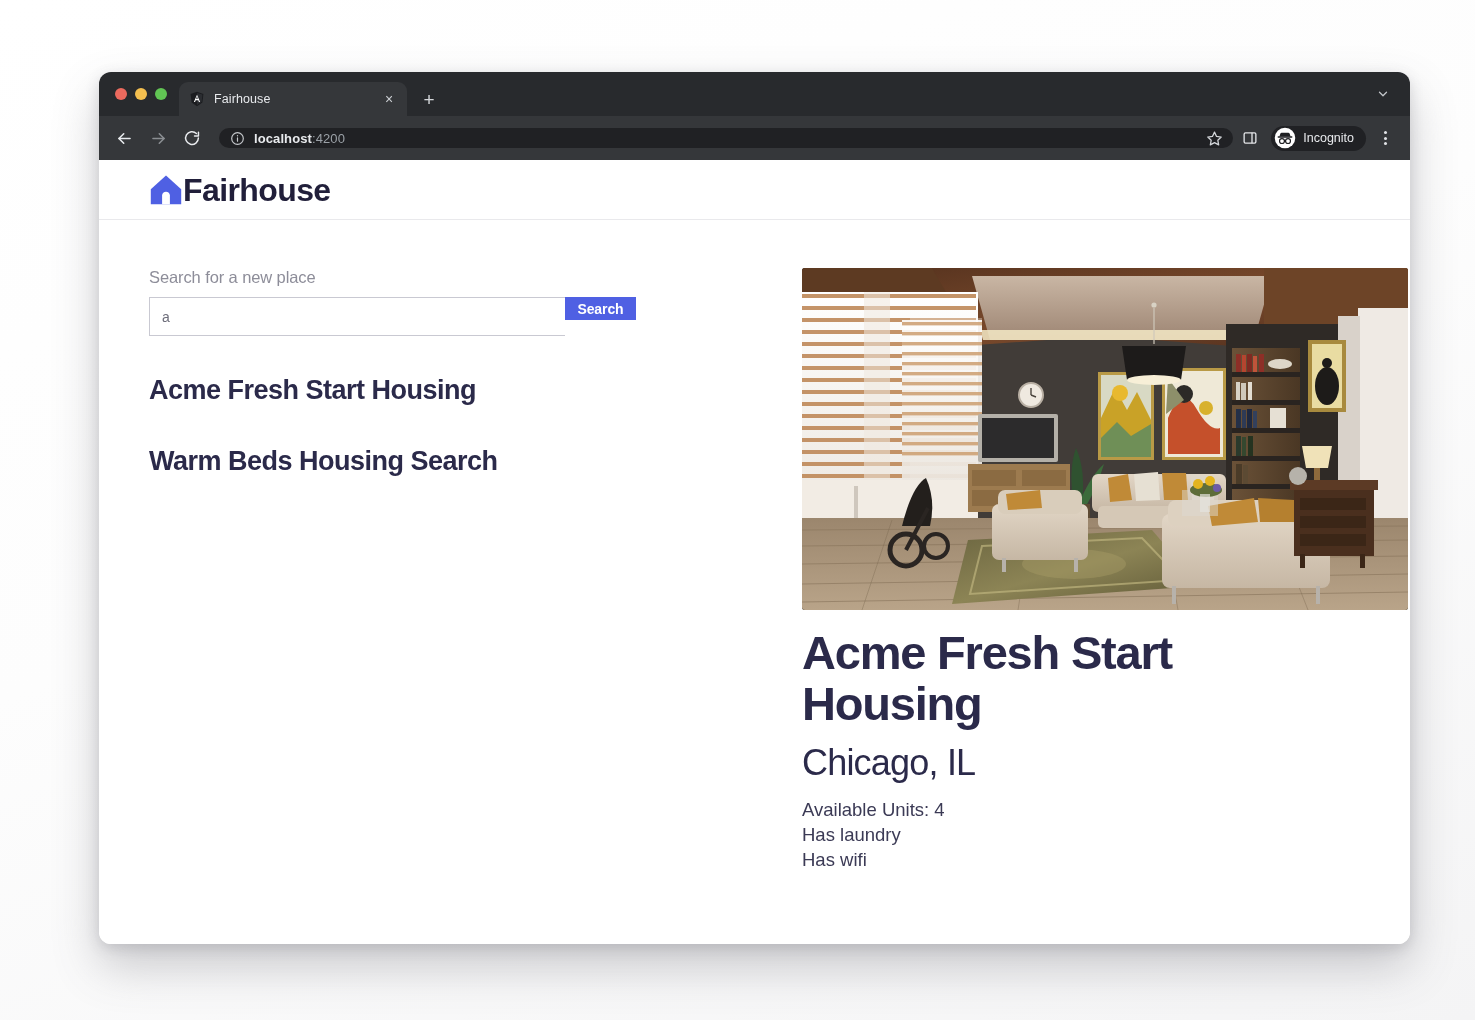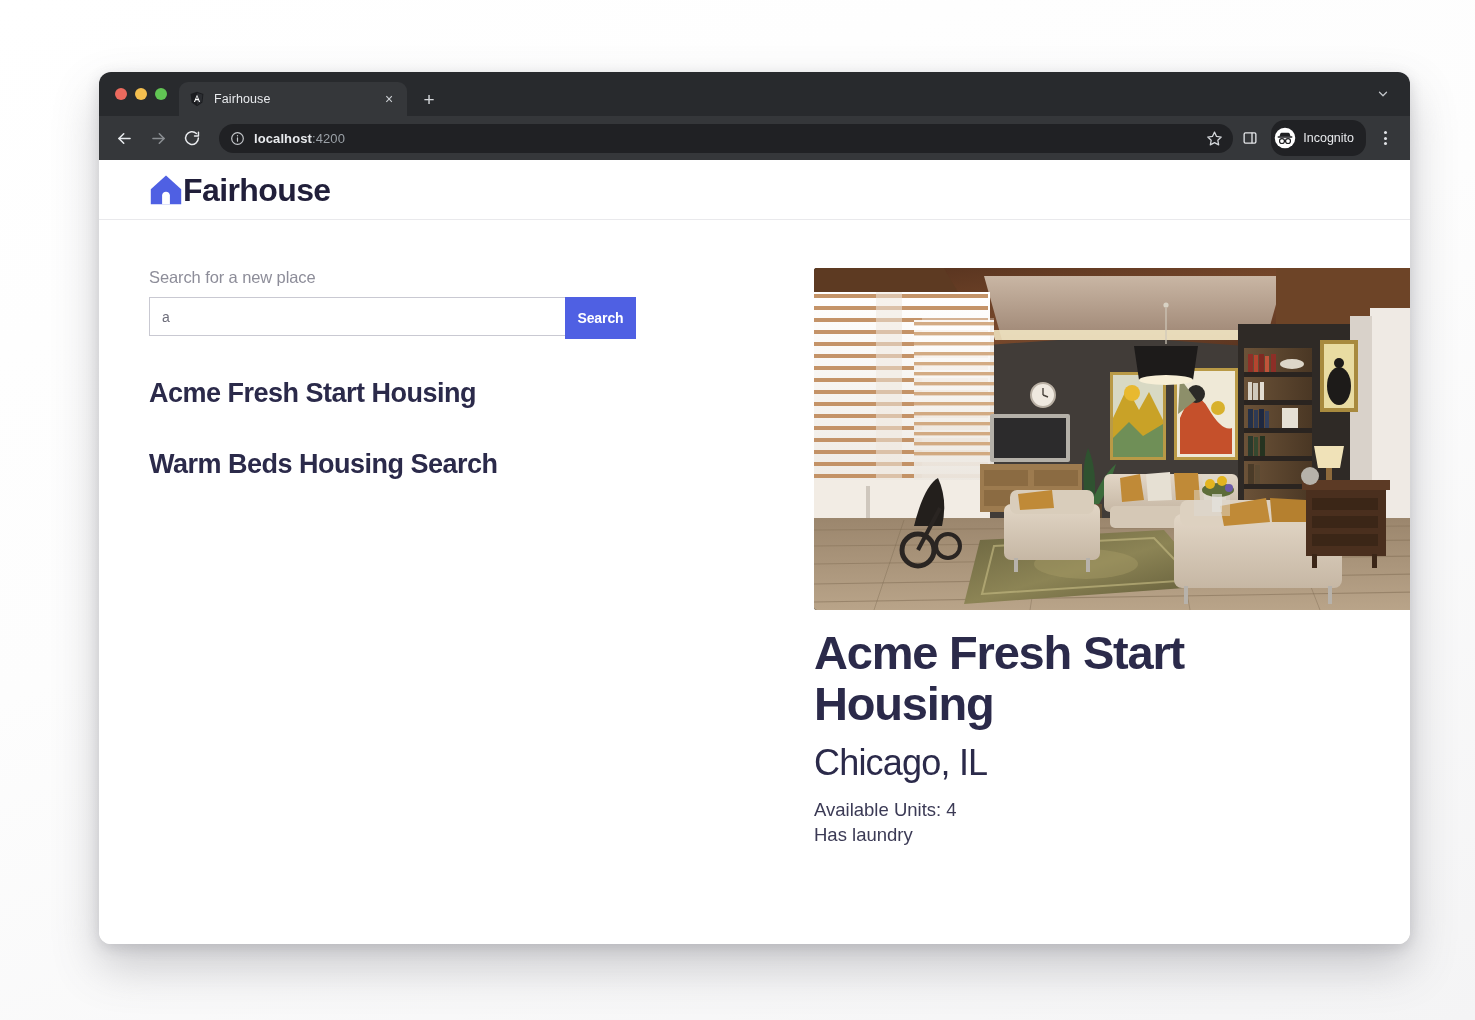--- a/index.html
+++ b/index.html
@@ -103,21 +103,21 @@
   }
   .nav-btn {
     width: 30px; height: 30px;
     display: flex; align-items: center; justify-content: center;
     color: #e8eaed;
     flex: 0 0 30px;
   }
   .nav-btn.disabled { color: #8b8e92; }
   .omnibox {
     flex: 1;
-    height: 29px;
+    height: 20px;
     background: #202124;
     border-radius: 15px;
     display: flex;
     align-items: center;
     padding: 0 10px 0 11px;
     margin-left: 8px;
     gap: 9px;
     min-width: 0;
   }
   .info-icon { width: 15px; height: 15px; flex: 0 0 15px; color: #c5c8cc; }
@@ -125,21 +125,21 @@
     font-size: 13px;
     color: #e8eaed;
     font-weight: 600;
     white-space: nowrap;
     letter-spacing: .1px;
   }
   .url-text .port { color: #9aa0a6; font-weight: 400; }
   .star-icon { width: 17px; height: 17px; color: #d2d5d9; margin-left: auto; flex: 0 0 17px; }
   .side-panel-icon { width: 26px; height: 26px; display:flex; align-items:center; justify-content:center; color:#e3e5e8; flex:0 0 26px; }
   .incognito-pill {
-    height: 36px;
+    height: 25px;
     background: #202124;
     border-radius: 14px;
     display: flex; align-items: center;
     gap: 7px;
     padding: 0 12px 0 3px;
     margin-left: 4px;
   }
   .incognito-avatar { width: 22px; height: 22px; flex:0 0 22px; }
   .incognito-label { color: #e8eaed; font-size: 12.5px; white-space: nowrap; }
   .kebab {
@@ -175,21 +175,21 @@
     font-size: 32px;
     font-weight: 700;
     color: #211f3a;
     letter-spacing: -0.6px;
     line-height: 1;
   }
 
   .content {
     display: flex;
     padding: 48px 50px 0 50px;
-    gap: 12px;
+    gap: 0;
   }
   .col-left { width: 605px; flex: 0 0 605px; }
   .col-right { flex: 1; padding-left: 48px; }
 
   .search-label {
     font-size: 16.5px;
     color: #8d8d99;
     margin-bottom: 10px;
     letter-spacing: -.1px;
   }
@@ -203,21 +203,21 @@
     font-size: 14px;
     color: #6d6d7a;
     padding: 0 12px;
     font-family: "Liberation Sans", sans-serif;
     outline: none;
     border-radius: 0;
   }
   .search-input::placeholder { color: #a6a6b2; }
   .search-button {
     width: 71px;
-    height: 42px;
+    height: 23px;
     background: #4f60e3;
     color: #ffffff;
     border: none;
     font-size: 14px;
     font-weight: 600;
     font-family: "Liberation Sans", sans-serif;
     cursor: pointer;
     letter-spacing: -.1px;
   }
 
@@ -627,18 +627,19 @@
 
             <rect x="0" y="0" width="606" height="342" fill="none"></rect>
           </svg>
         </div>
 
         <h2 class="detail-title">Acme Fresh Start Housing</h2>
         <div class="detail-city">Chicago, IL</div>
         <div class="detail-facts">
           <div>Available Units: 4</div>
           <div>Has laundry</div>
+          <div>Has wifi</div>
         </div>
       </div>
 
     </div>
   </div>
 </div>
 
 </body></html>

